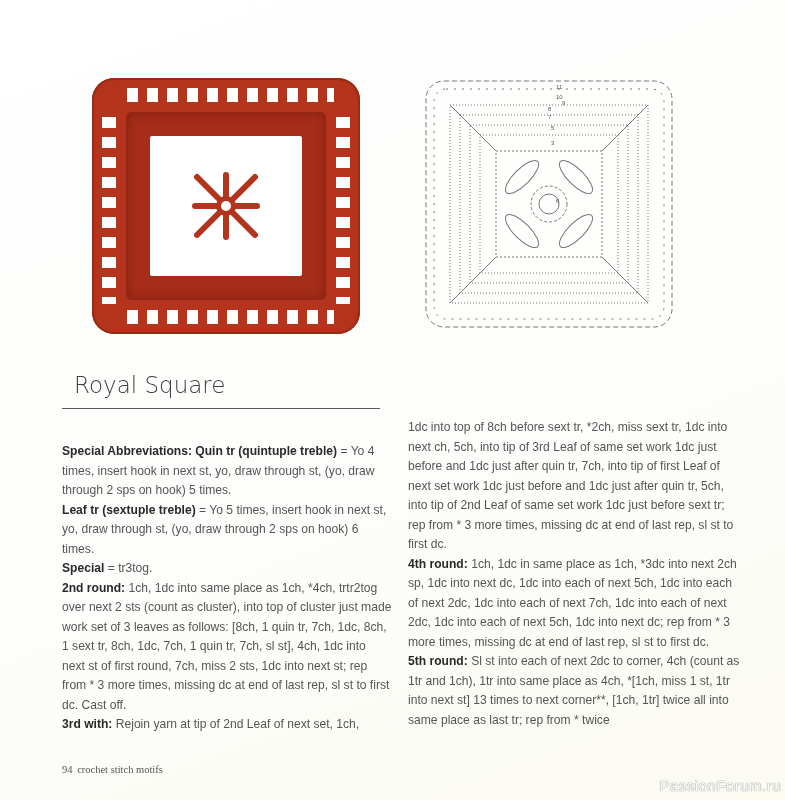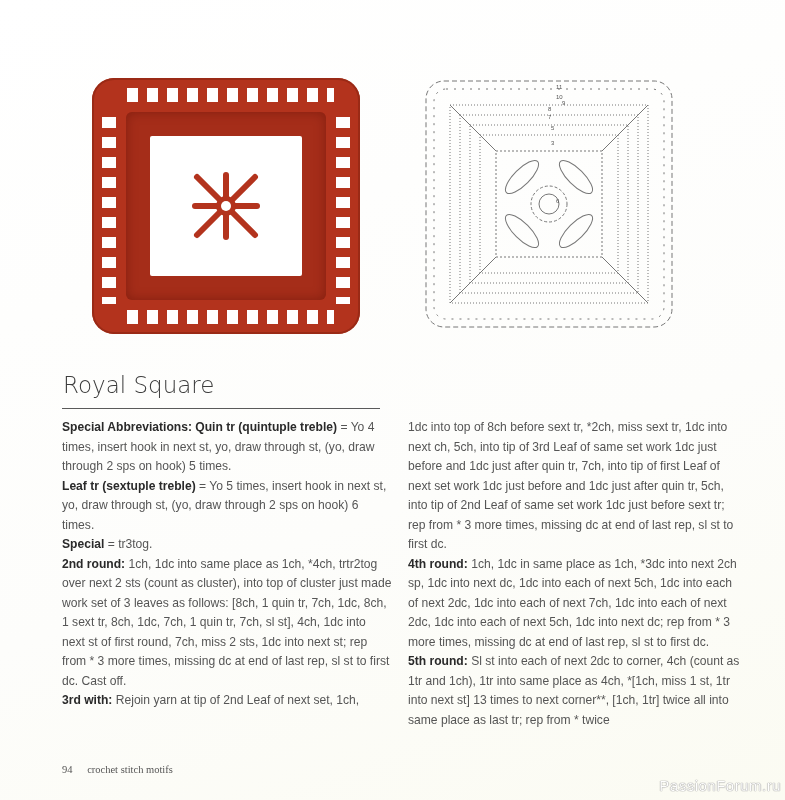--- a/index.html
+++ b/index.html
@@ -34,41 +34,41 @@
       background: #ffffff; border-radius: 2px;
     }
     .photo .flower {
       position: absolute; left: 50%; top: 50%; width: 70px; height: 70px;
       margin-left: -35px; margin-top: -35px;
     }
     .diagram {
       position: absolute; left: 420px; top: 75px; width: 258px; height: 258px;
     }
     .title {
-      position: absolute; left: 63px; top: 372px;
+      position: absolute; left: 74px; top: 372px;
       font-family: "DejaVu Sans", sans-serif; font-weight: 300;
       font-size: 23px; color: #3d3d3d; letter-spacing: 0px;
     }
     .rule {
       position: absolute; left: 62px; top: 408px; width: 318px; height: 1px;
       background: #5a5a5a;
     }
     .col {
       position: absolute; top: 418px; width: 330px;
       font-size: 12.1px; line-height: 19.5px; color: #555;
     }
-    .col.left { left: 62px; }
+    .col.left { left: 62px; margin-top: 24px; }
     .col.right { left: 408px; top: 418px; width: 335px; }
     .col p { margin: 0; }
     .col b { color: #2a2a2a; font-weight: bold; }
     .footer {
       position: absolute; left: 62px; top: 764px;
       font-family: "Liberation Serif", serif; font-size: 10.5px; color: #555;
     }
-    .footer .pg { margin-right: 12px; }
+    .footer .pg { margin-right: 2px; }
     .watermark {
       position: absolute; right: 4px; bottom: 6px;
       font-size: 15px; color: #fff; letter-spacing: 0.5px;
       text-shadow: 0 0 1px #888, 0 0 1px #888;
     }
   </style>
 </head>
 <body>
 
 <div class="photo">

